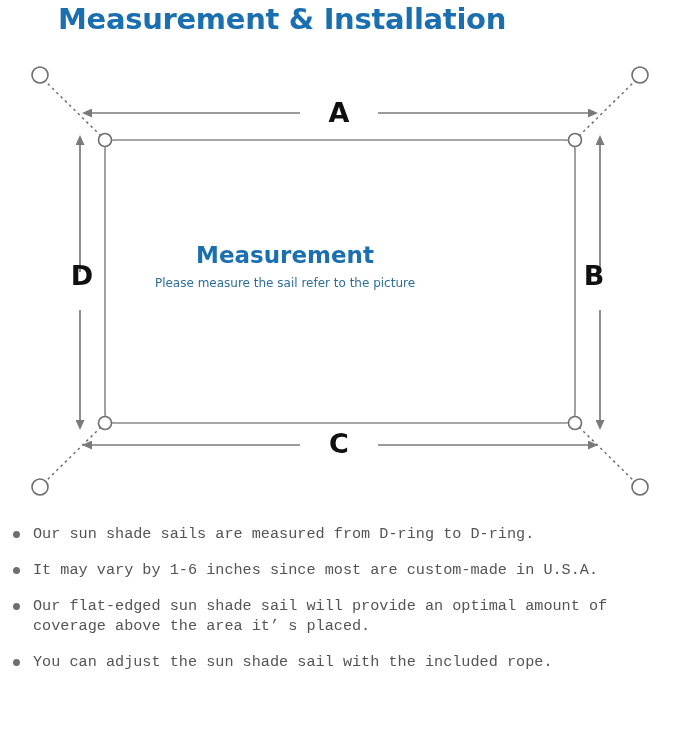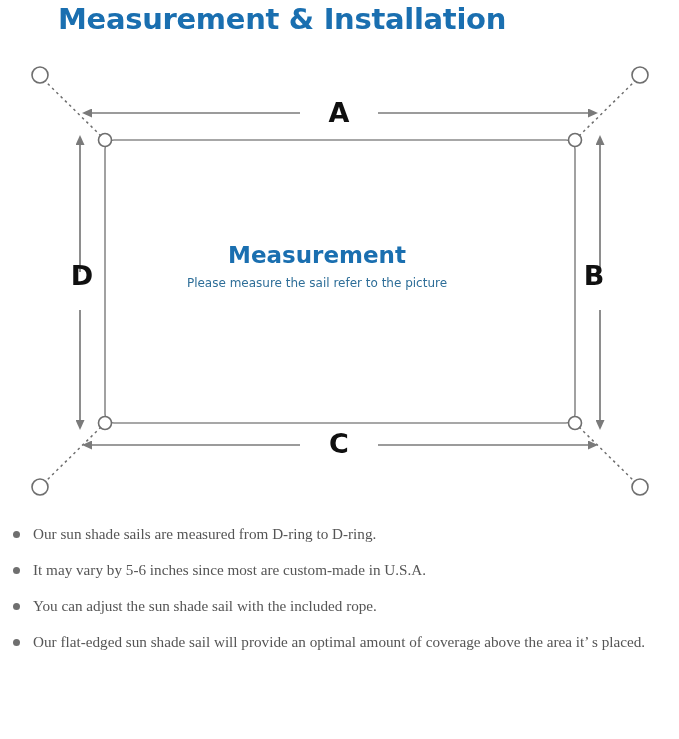--- a/index.html
+++ b/index.html
@@ -41,21 +41,20 @@
     display: block;
   }
 
   
   .center-label {
     position: absolute;
     left: 0;
     width: 570px;
     text-align: center;
     pointer-events: none;
-    padding-left: 32px;
   }
   .center-title {
     top: 242px;
     font-size: 23px;
     font-weight: bold;
     color: #1A6FB0;
     font-family: "DejaVu Sans", sans-serif;
   }
   .center-sub {
     top: 276px;
@@ -89,21 +88,21 @@
     margin: 0;
   }
   .note-item {
     position: relative;
     padding-left: 33px;
     padding-right: 8px;
     margin-bottom: 16px;
     font-size: 15.2px;
     line-height: 1.32;
     color: #555555;
-    font-family: Liberation Serif, serif;
+    font-family: Liberation Mono, monospace;
   }
   .note-item .bullet {
     position: absolute;
     left: 13px;
     top: 7px;
     width: 7px;
     height: 7px;
     border-radius: 50%;
     background: #6f6f6f;
   }
@@ -163,23 +162,23 @@
 <div class="dim-letter" id="dim-c">C</div>
 <div class="dim-letter" id="dim-d">D</div>
 
 <div class="notes">
   <div class="note-item">
     <span class="bullet"></span>
     <span>Our sun shade sails are measured from D-ring to D-ring.</span>
   </div>
   <div class="note-item">
     <span class="bullet"></span>
-    <span>It may vary by 5-6 inches since most are custom-made in U.S.A.</span>
+    <span>It may vary by 1-6 inches since most are custom-made in U.S.A.</span>
+  </div>
+  <div class="note-item">
+    <span class="bullet"></span>
+    <span>Our flat-edged sun shade sail will provide an optimal amount of coverage above the area it’ s placed.</span>
   </div>
   <div class="note-item">
     <span class="bullet"></span>
     <span>You can adjust the sun shade sail with the included rope.</span>
   </div>
-  <div class="note-item">
-    <span class="bullet"></span>
-    <span>Our flat-edged sun shade sail will provide an optimal amount of coverage above the area it’ s placed.</span>
-  </div>
 </div>
 
 </body></html>

